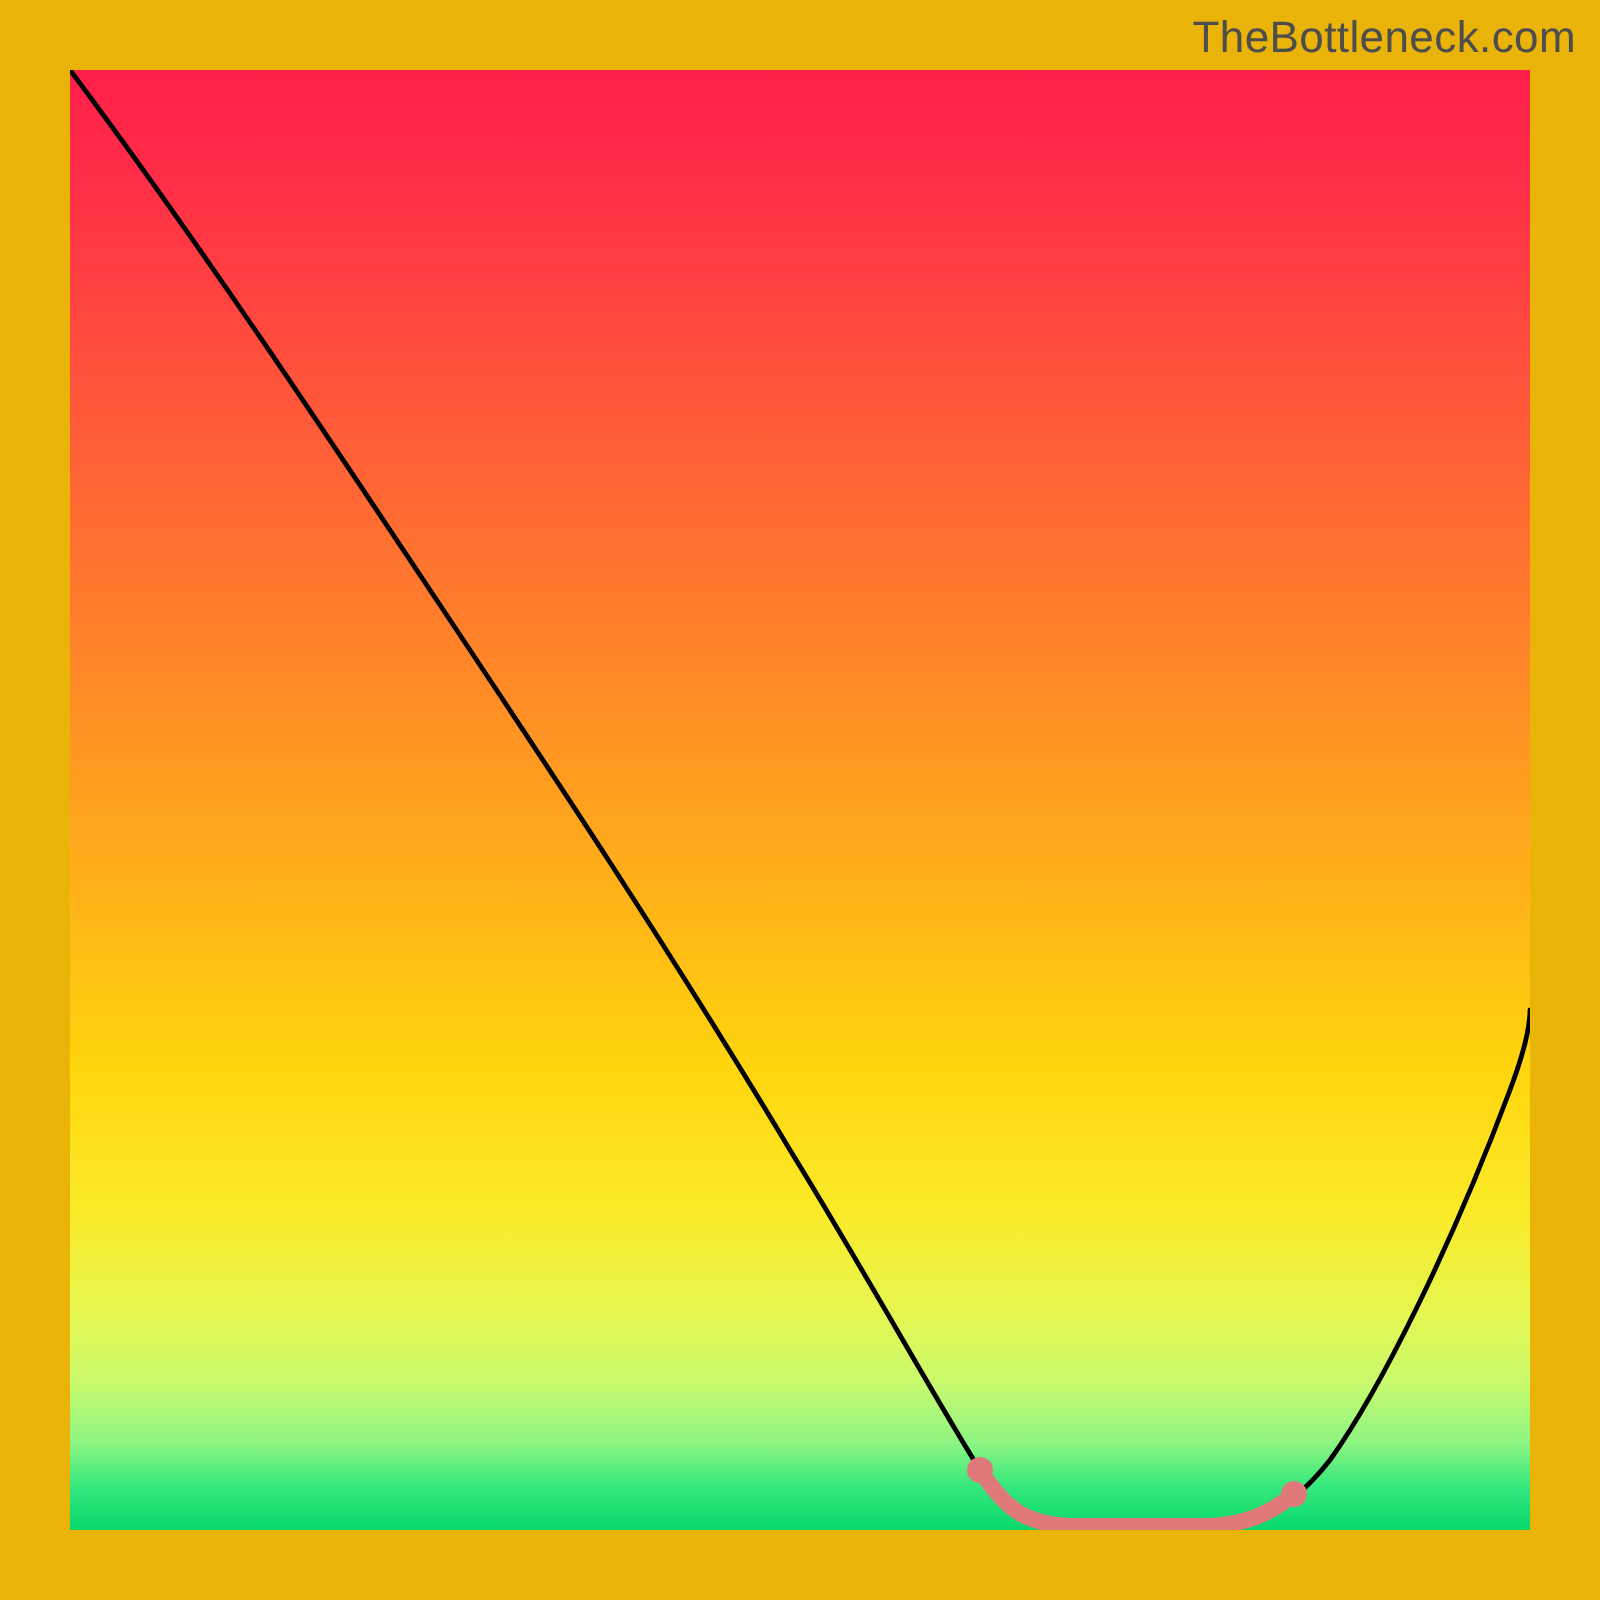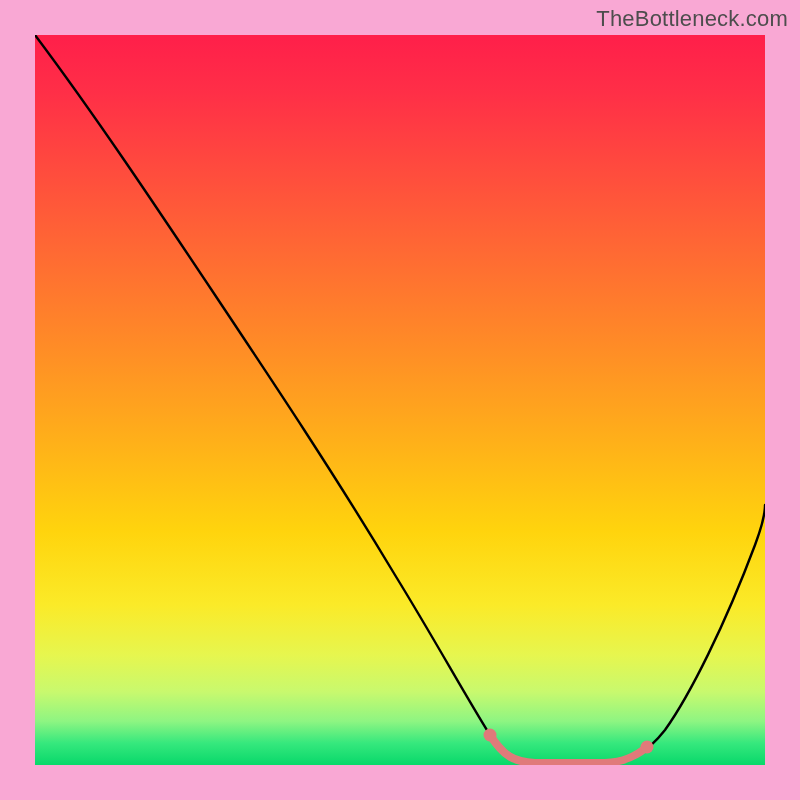--- a/index.html
+++ b/index.html
@@ -8,21 +8,21 @@
     width: 800px;
     height: 800px;
     background: #000000;
     overflow: hidden;
     font-family: Arial, Helvetica, sans-serif;
   }
   .frame {
     position: relative;
     width: 800px;
     height: 800px;
-    background: #f9a8d4;
+    background: #eab308;
   }
   .plot-area {
     position: absolute;
     left: 35px;
     top: 35px;
     width: 730px;
     height: 730px;
     
     background: linear-gradient(
       to bottom,

